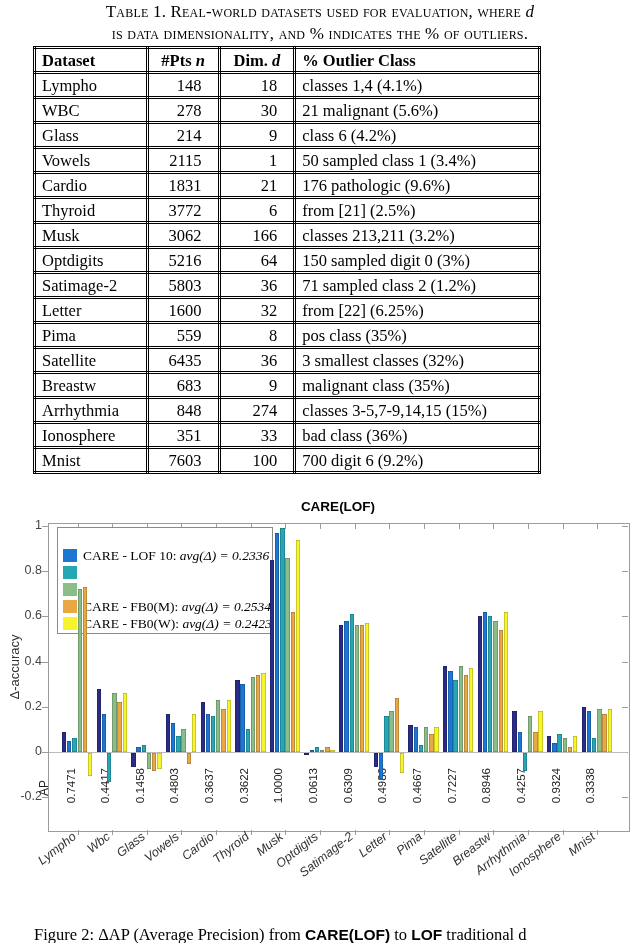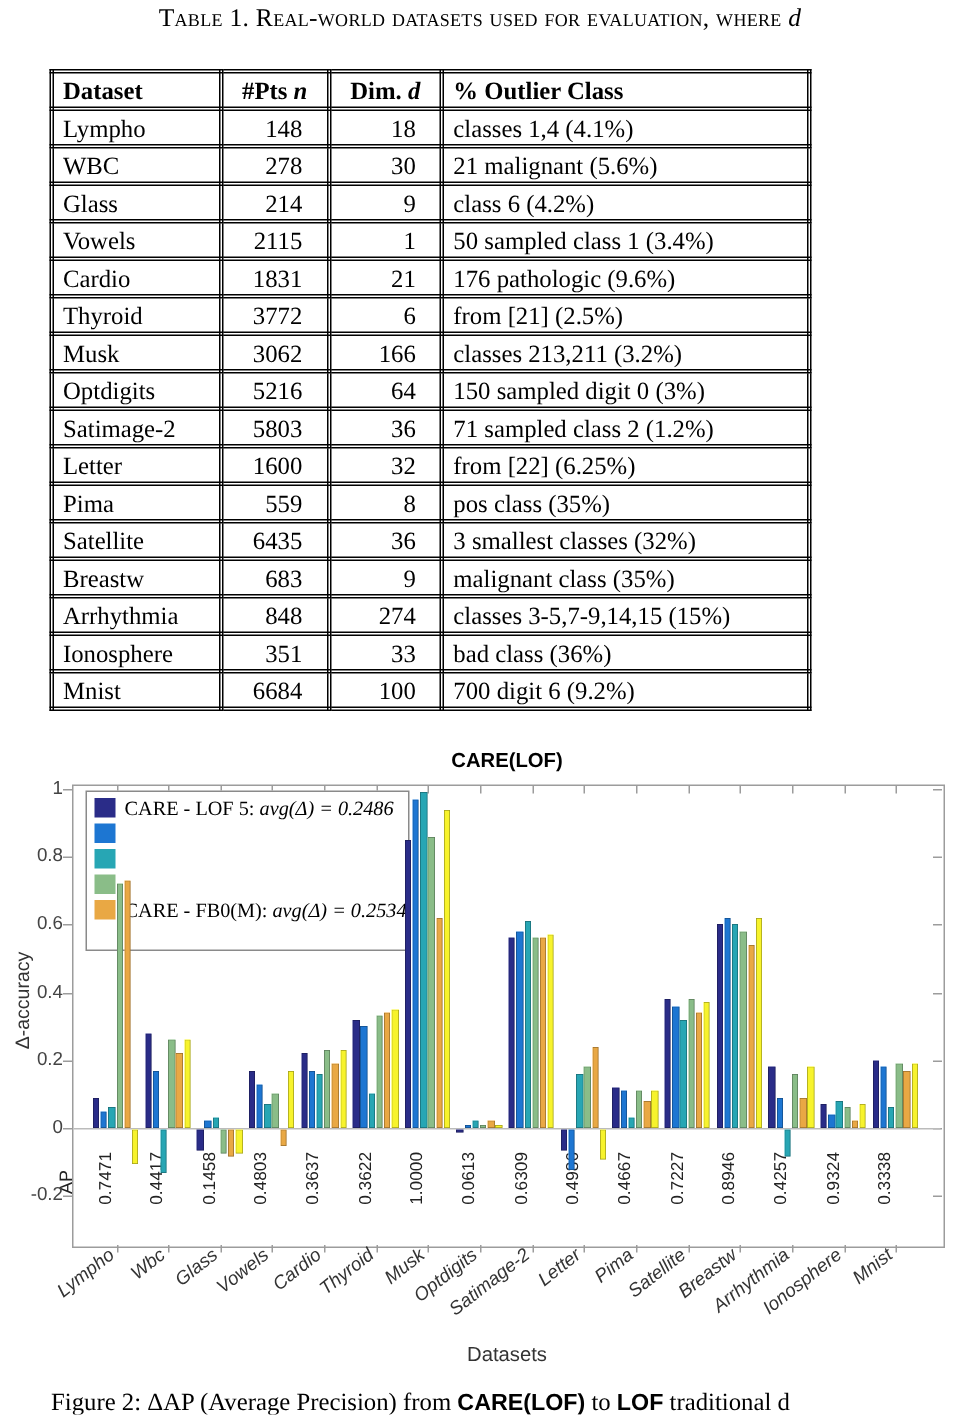--- a/index.html
+++ b/index.html
@@ -41,20 +41,21 @@
   .ds-name{font-size:12.5px;font-style:italic;color:#333;}
   
   .fcap{position:absolute;left:34px;top:925px;width:600px;font-size:16.5px;white-space:nowrap;}
   .fcap b{font-family:"Liberation Sans",sans-serif;font-size:15.5px;}
 </style>
 </head>
 <body>
 
 <div class="tcap">
   <span>Table 1. Real-world datasets used for evaluation, where </span><span class="mvar">d</span><br>
+  <span>is data dimensionality, and % indicates the % of outliers.</span>
 </div>
 
 <table class="ds">
   <thead>
     <tr id="ds-head-row">
         <th class="c-name"><span>Dataset</span></th>
         <th class="c-pts"><span>#Pts </span><span class="hvar">n</span></th>
         <th class="c-dim"><span>Dim. </span><span class="hvar">d</span></th>
         <th class="c-out"><span>% Outlier Class</span></th>
       </tr>
@@ -145,50 +146,50 @@
         <td class="c-out">classes 3-5,7-9,14,15 (15%)</td>
       </tr>
       <tr>
         <td class="c-name">Ionosphere</td>
         <td class="c-pts">351</td>
         <td class="c-dim">33</td>
         <td class="c-out">bad class (36%)</td>
       </tr>
       <tr>
         <td class="c-name">Mnist</td>
-        <td class="c-pts">6684</td>
+        <td class="c-pts">7603</td>
         <td class="c-dim">100</td>
         <td class="c-out">700 digit 6 (9.2%)</td>
       </tr>
     </tbody>
 </table>
 
 <div class="chart" id="chart">
   <div class="ctitle" id="c-title" style="left: 48px; top: 4px; width: 580px;">CARE(LOF)</div>
   <div class="ylab" id="c-ylab" style="left: -84px; top: 163px; width: 200px; height: 18px;">Δ-accuracy</div>
   <div class="ylab" id="c-aplab" style="left: 26px; top: 284px; width: 40px; height: 18px; font-size: 12px; color: rgb(34, 34, 34);">AP</div>
-  <div class="xlab" id="c-xlab" style="left: 48px; top: 400px; width: 580px;">Datasets</div>
   <div class="plotbox" id="c-box" style="left: 48px; top: 28px; width: 580px; height: 307px;"></div>
   <div class="legend" id="c-legend" style="left: 57px; top: 32px; width: 214px; height: 105px;">
-      <div class="lg-row" style="top: 2px;">
-        <div class="lg-sw" style="background: rgb(42, 44, 136);"></div>
-        <span class="lg-tx"><span>CARE - LOF 5: </span><span class="mm">avg(Δ) = 0.2486</span></span>
-      </div>
       <div class="lg-row" style="top: 19px;">
         <div class="lg-sw" style="background: rgb(29, 118, 210);"></div>
+        <span class="lg-tx"><span>CARE - LOF 10: </span><span class="mm">avg(Δ) = 0.2336</span></span>
       </div>
       <div class="lg-row" style="top: 36px;">
         <div class="lg-sw" style="background: rgb(39, 166, 180);"></div>
       </div>
       <div class="lg-row" style="top: 53px;">
         <div class="lg-sw" style="background: rgb(138, 189, 136);"></div>
       </div>
       <div class="lg-row" style="top: 70px;">
         <div class="lg-sw" style="background: rgb(233, 168, 68);"></div>
         <span class="lg-tx"><span>CARE - FB0(M): </span><span class="mm">avg(Δ) = 0.2534</span></span>
+      </div>
+      <div class="lg-row" style="top: 87px;">
+        <div class="lg-sw" style="background: rgb(247, 243, 44);"></div>
+        <span class="lg-tx"><span>CARE - FB0(W): </span><span class="mm">avg(Δ) = 0.2423</span></span>
       </div>
     </div>
 <div class="ytick-label" style="left: -8px; top: 23px;">1</div>
     <div class="tick" style="left: 42px; top: 31px; width: 6px; height: 1px;"></div>
     <div class="tick" style="left: 622px; top: 31px; width: 6px; height: 1px;"></div>
     <div class="ytick-label" style="left: -8px; top: 68.2px;">0.8</div>
     <div class="tick" style="left: 42px; top: 76.2px; width: 6px; height: 1px;"></div>
     <div class="tick" style="left: 622px; top: 76.2px; width: 6px; height: 1px;"></div>
     <div class="ytick-label" style="left: -8px; top: 113.4px;">0.6</div>
     <div class="tick" style="left: 42px; top: 121.4px; width: 6px; height: 1px;"></div>

